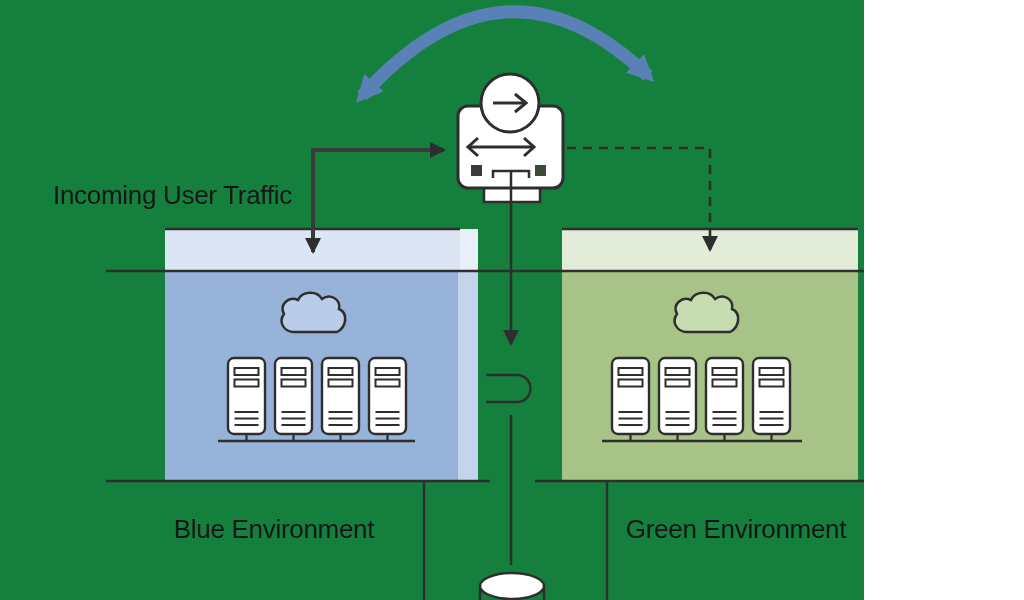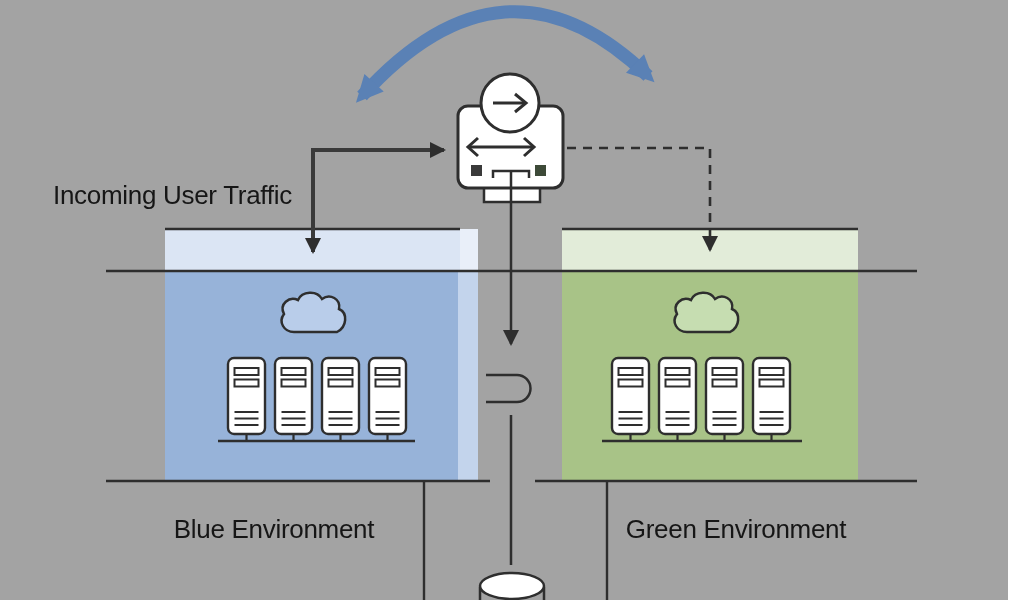--- a/index.html
+++ b/index.html
@@ -1,20 +1,20 @@
 <!DOCTYPE html>
 <html><head>
 <meta charset="utf-8">
 <style>
   html, body { margin: 0; padding: 0; background: #ffffff; }
   #stage {
     position: relative;
-    width: 1008px;
+    width: 864px;
     height: 600px;
-    background: #a3a3a3;
+    background: #15803d;
     overflow: hidden;
     font-family: "Liberation Sans", sans-serif;
   }
   svg text {
     font-family: "Liberation Sans", sans-serif;
     fill: #161616;
     letter-spacing: -0.3px;
   }
   .label-lg { font-size: 26px; }
 </style>

